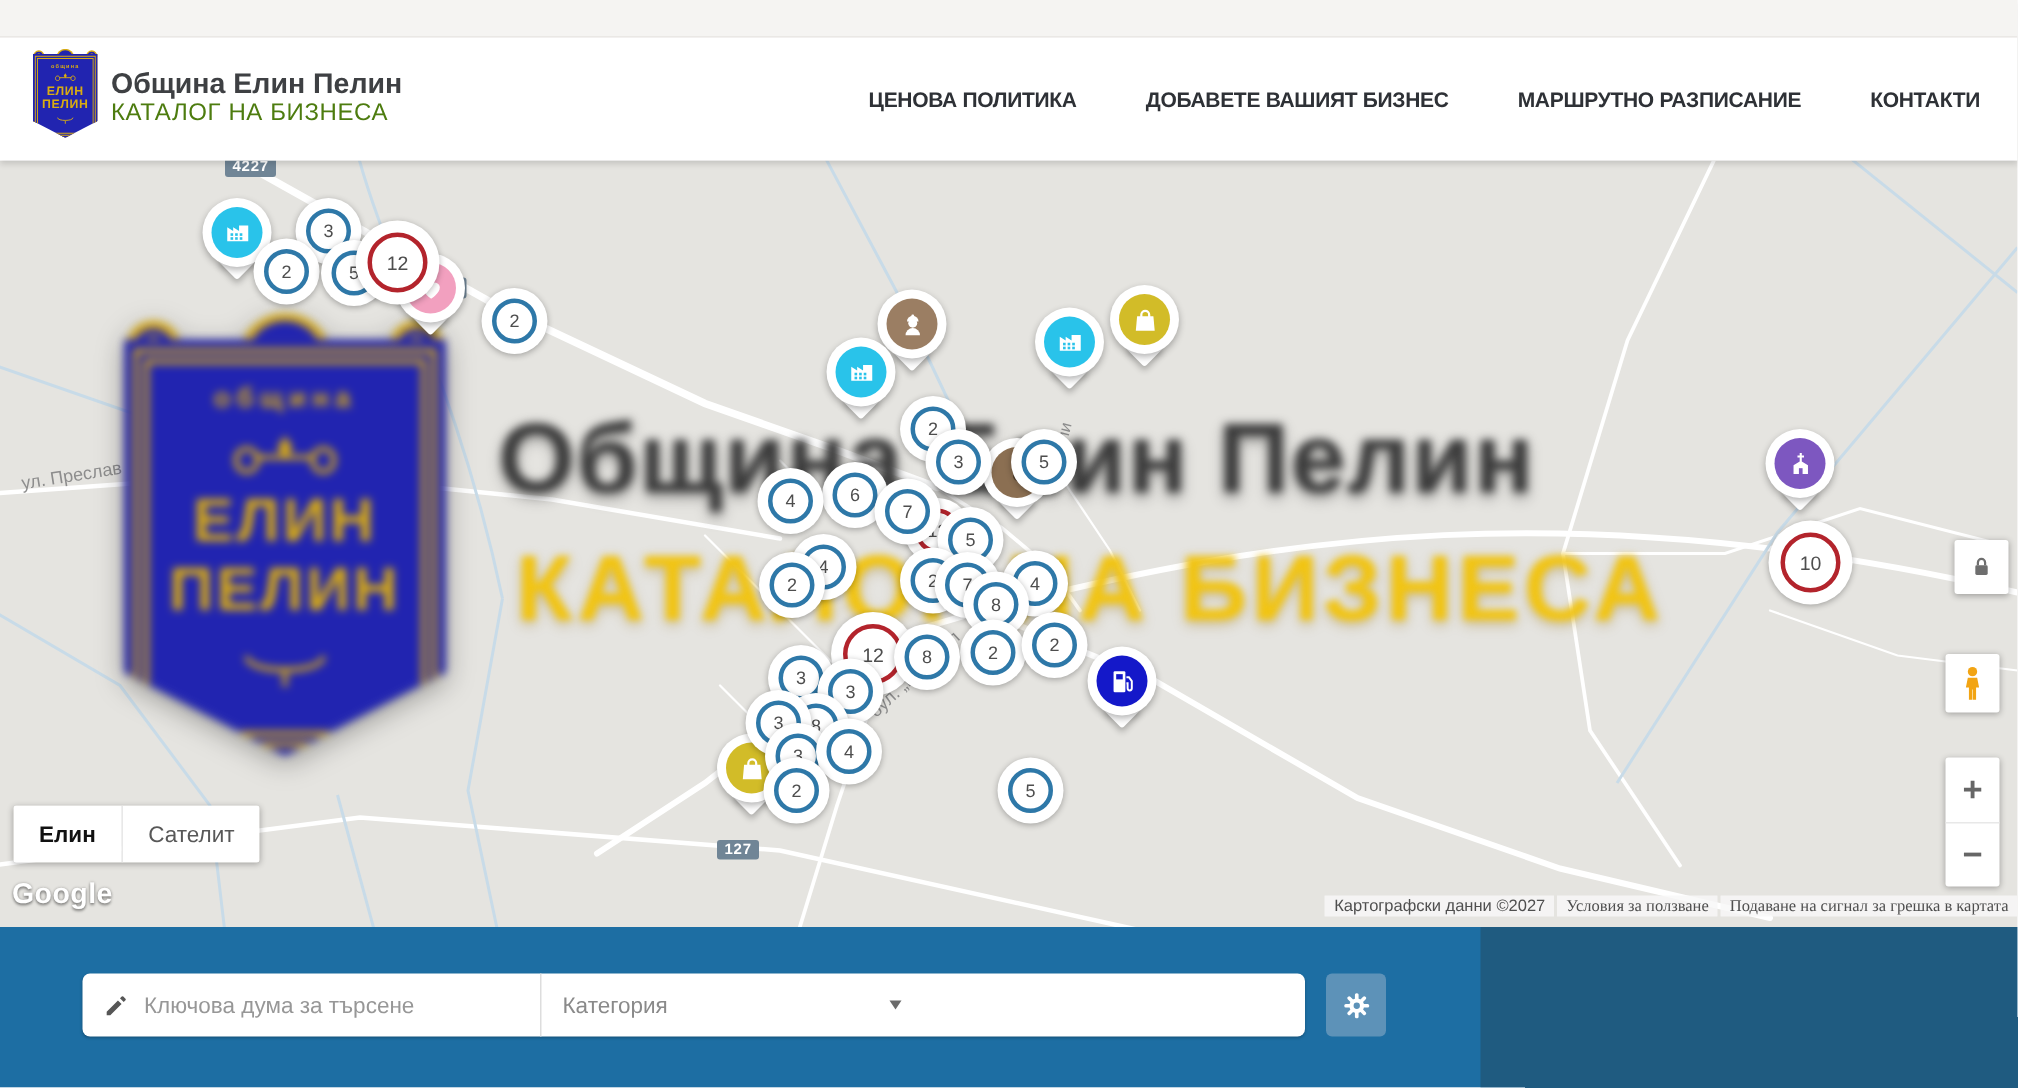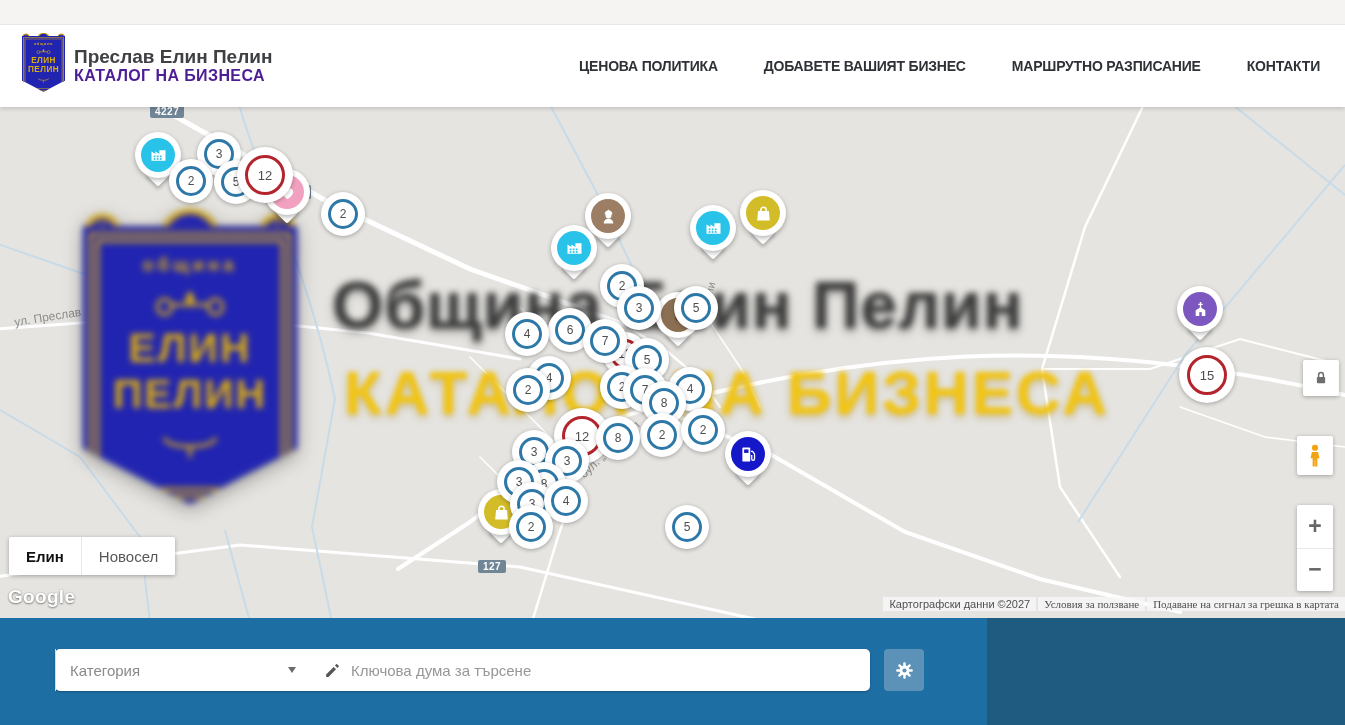--- a/index.html
+++ b/index.html
@@ -5,21 +5,21 @@
   * { margin:0; padding:0; box-sizing:border-box; }
   html,body { width:1345px; height:725px; overflow:hidden; font-family:"Liberation Sans", sans-serif; background:#fff; }
   #stage { position:relative; width:1345px; height:725px; overflow:hidden; }
 
   
   .site-header { position:absolute; left:0; top:0; width:1345px; height:107px; background:#fff; z-index:30; box-shadow:0 2px 4px rgba(0,0,0,.14); }
   .top-strip { height:25px; background:#f5f4f2; border-bottom:1px solid #eae8e5; }
   .header-row { display:flex; align-items:center; height:81px; padding:0 25px 0 22px; }
   .brand { display:flex; align-items:center; gap:5px; }
   .brand-text .t1 { font-size:19px; font-weight:700; color:#3e4043; line-height:1.15; }
-  .brand-text .t2 { font-size:16px; font-weight:700; color:#4c1d95; letter-spacing:.4px; }
+  .brand-text .t2 { font-size:16px; font-weight:400; color:#4d7c0f; letter-spacing:.4px; }
   .main-nav { margin-left:auto; display:flex; gap:30px; }
   .nav-item { font-size:14px; font-weight:700; color:#2e3136; letter-spacing:-.2px; cursor:pointer; white-space:nowrap;margin-left:16px; }
 
   
   .emblem-mini { position:relative; width:47px; height:60px; }
   .emblem-scale { transform:scale(.205); transform-origin:0 0; }
   .emblem-wrap { position:relative; width:210px; height:272px; }
   .volute { position:absolute; top:-12px; width:36px; height:36px; border-radius:50%; background:#2124b0; border:5px solid #d9ac12; }
   .volute::after { content:''; position:absolute; inset:5px; border-radius:50%; background:#2124b0; border:3px solid #d9ac12; }
   .volute.vl { left:1px; } .volute.vr { right:1px; }
@@ -121,21 +121,21 @@
                   <g fill="none" stroke="#d9ac12" stroke-width="3">
                     <path d="M10 10c0 12 50 12 50 0"></path>
                     <path d="M35 20v10"></path>
                   </g>
                 </svg>
               </div>
             </div>
           </div>
         </div>
         <div class="brand-text">
-          <div class="t1">Преслав Елин Пелин</div>
+          <div class="t1">Община Елин Пелин</div>
           <div class="t2">КАТАЛОГ НА БИЗНЕСА</div>
         </div>
       </div>
       <nav class="main-nav">
         <span class="nav-item">ЦЕНОВА ПОЛИТИКА</span>
         <span class="nav-item">ДОБАВЕТЕ ВАШИЯТ БИЗНЕС</span>
         <span class="nav-item">МАРШРУТНО РАЗПИСАНИЕ</span>
         <span class="nav-item">КОНТАКТИ</span>
       </nav>
     </div>
@@ -513,28 +513,28 @@
         </div>
         <div class="cluster" style="left: 687px; top: 420px;">
           <span class="cl-halo"></span>
           <span class="cl-ring" style="border-color:#2e78a8">
             <span class="cl-num">5</span>
           </span>
         </div>
         <div class="cluster big" style="left: 1207px; top: 268px;">
           <span class="cl-halo"></span>
           <span class="cl-ring" style="border-color:#b3242c">
-            <span class="cl-num">15</span>
+            <span class="cl-num">10</span>
           </span>
         </div>
       </div>
 
     <div class="map-type">
       <div class="mt-btn mt-map">Елин</div>
-      <div class="mt-btn mt-sat">Новосел</div>
+      <div class="mt-btn mt-sat">Сателит</div>
     </div>
     <div class="google-logo">Google</div>
     <div class="attribution">
       <span class="attr-seg">Картографски данни ©2027</span>
       <span class="attr-seg attr-link">Условия за ползване</span>
       <span class="attr-seg attr-link">Подаване на сигнал за грешка в картата</span>
     </div>
     <div class="ctl ctl-lock">
       <svg width="18" height="18" viewBox="0 0 24 24">
         <rect x="6.5" y="10.5" width="11" height="8.5" rx="1.3" fill="#6e6e6e"></rect>
@@ -549,29 +549,29 @@
     </div>
     <div class="zoom-ctl">
       <div class="zoom-btn zoom-in">+</div>
       <div class="zoom-btn">−</div>
     </div>
   </div>
 
   <div id="searchbar">
     <div class="right-zone"></div>
     <div class="input-group">
-      <div class="ig-sec ig-select">
-        <span>Категория</span>
-        <span class="chev"></span>
-      </div>
       <div class="ig-sec ig-keyword">
         <svg width="17" height="17" viewBox="0 0 24 24">
           <path fill="#565656" d="M3 17.6V21h3.4L17 10.4 13.6 7 3 17.6zM20.7 6.8a1 1 0 000-1.4l-2.1-2.1a1 1 0 00-1.4 0l-1.7 1.7 3.5 3.5 1.7-1.7z"></path>
         </svg>
         <input type="text" placeholder="Ключова дума за търсене" style="">
+      </div>
+      <div class="ig-sec ig-select">
+        <span>Категория</span>
+        <span class="chev"></span>
       </div>
     </div>
     <div class="gear-btn">
       <svg width="21" height="21" viewBox="0 0 24 24">
         <g fill="#fff">
           <rect x="10.6" y="2.5" width="2.8" height="19" rx="1.2"></rect>
           <rect x="10.6" y="2.5" width="2.8" height="19" rx="1.2" transform="rotate(45 12 12)"></rect>
           <rect x="10.6" y="2.5" width="2.8" height="19" rx="1.2" transform="rotate(90 12 12)"></rect>
           <rect x="10.6" y="2.5" width="2.8" height="19" rx="1.2" transform="rotate(135 12 12)"></rect>
           <circle cx="12" cy="12" r="5.6"></circle>

